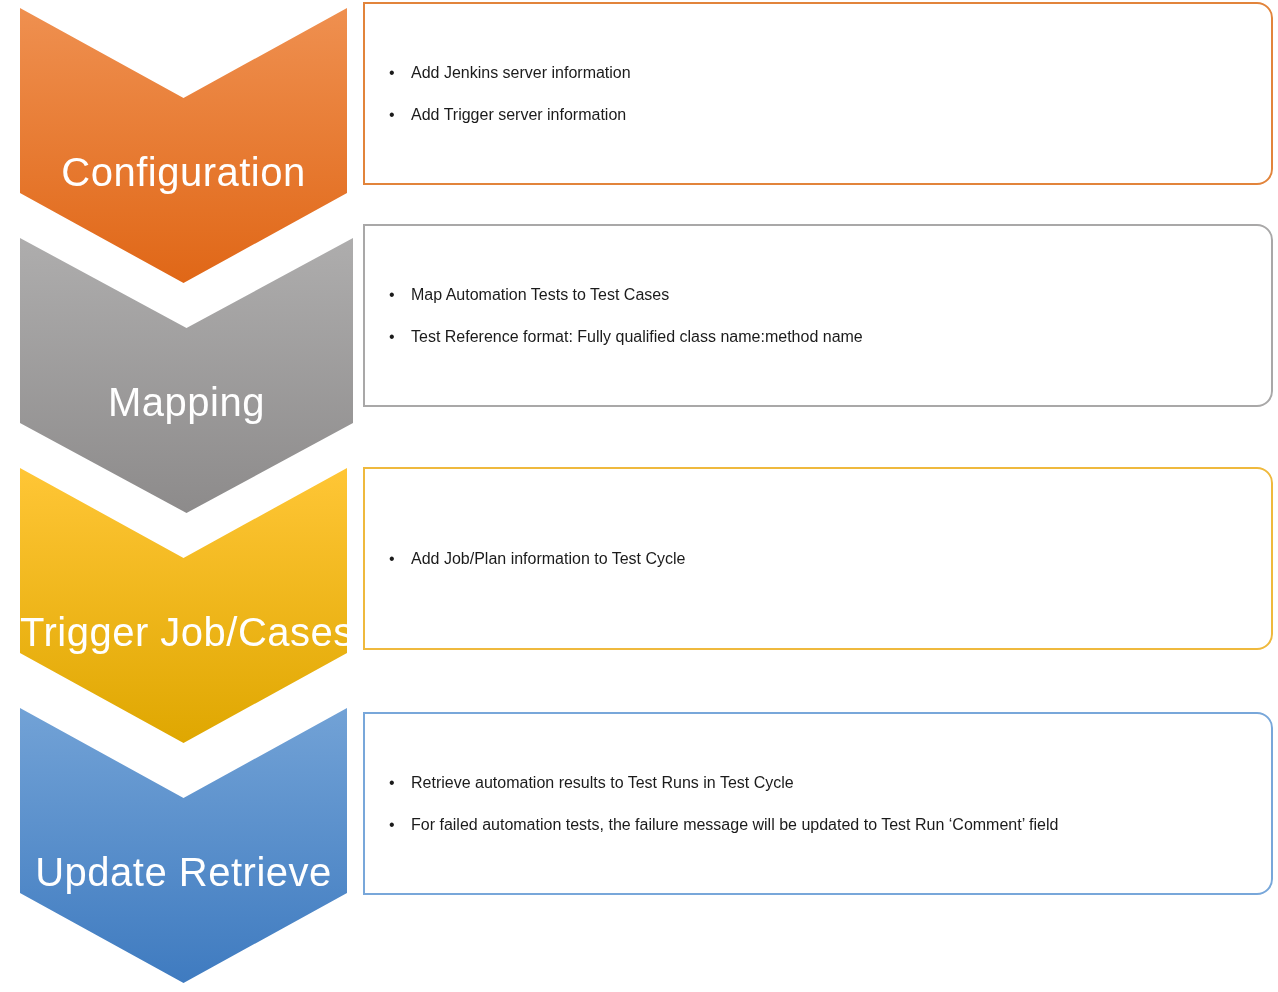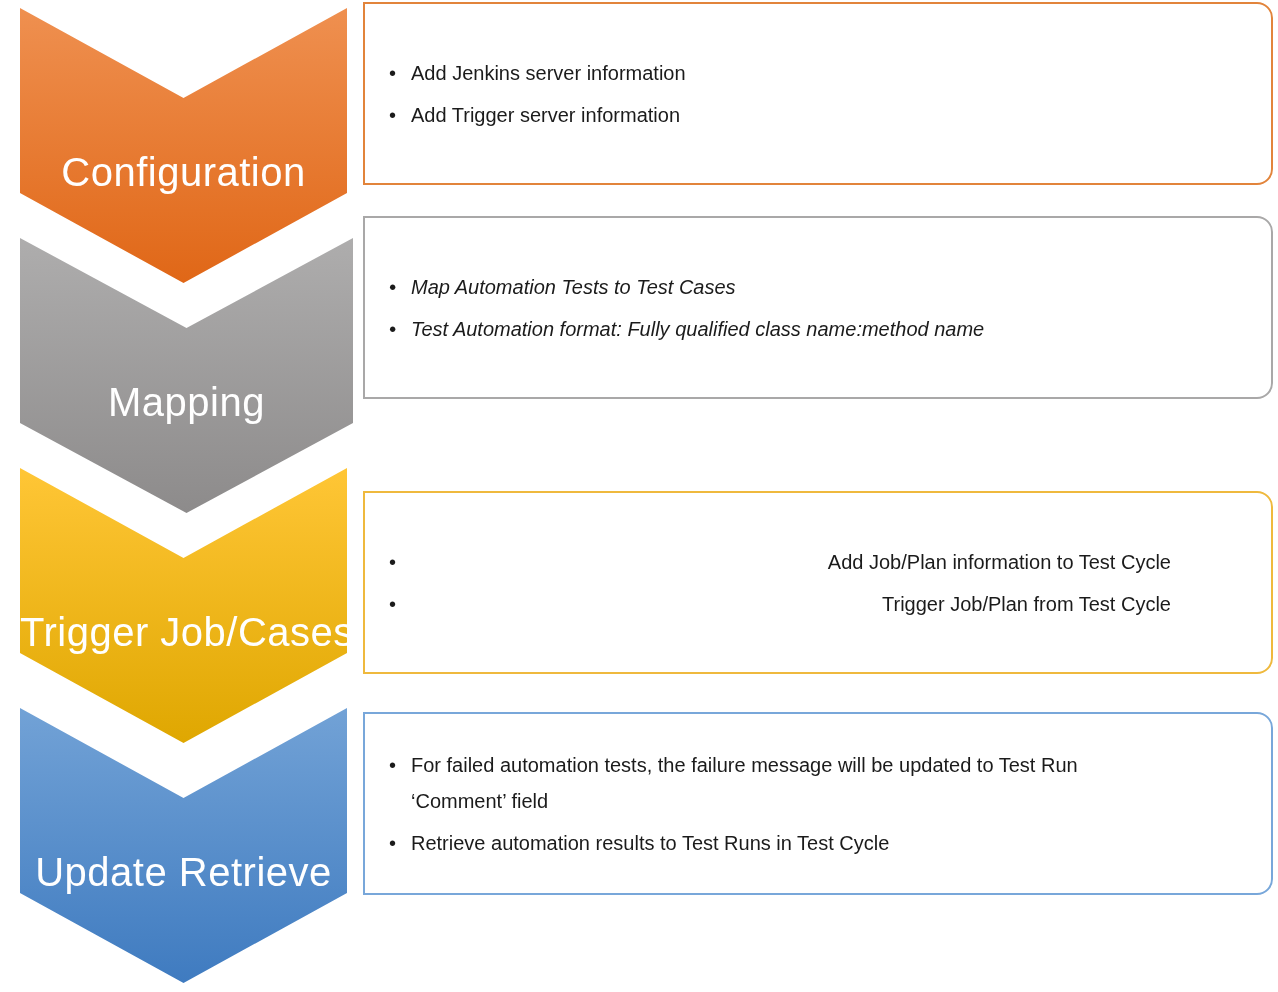--- a/index.html
+++ b/index.html
@@ -49,21 +49,21 @@
     flex-direction: column;
     justify-content: center;
     padding: 0 100px 0 24px;
     z-index: 1;
   }
   .bullet-item {
     display: flex;
     align-items: flex-start;
     margin: 3px 0;
     color: #1b1b1b;
-    font-size: 20px;
+    font-size: 16px;
     line-height: 36px;
   }
   .bullet-dot {
     flex: 0 0 14px;
     width: 14px;
     text-align: left;
     margin-right: 8px;
   }
   .bullet-dot::before {
     content: "\2022";
@@ -87,52 +87,48 @@
     </div>
     <div class="bullet-item">
       <span class="bullet-dot"></span>
       <span class="bullet-text">Add Trigger server information</span>
     </div>
   </div>
 
   <div class="chevron" style="top: 238px; padding-left: 6px; --g1: #AEADAD; --g2: #8D8B8B;">
     <div class="chevron-label">Mapping</div>
   </div>
-  <div class="textbox" style="top: 216px; font-style: italic; --bc: #A9A8A8;">
+  <div class="textbox" style="top: 224px; --bc: #A9A8A8;">
     <div class="bullet-item">
       <span class="bullet-dot"></span>
       <span class="bullet-text">Map Automation Tests to Test Cases</span>
     </div>
     <div class="bullet-item">
       <span class="bullet-dot"></span>
-      <span class="bullet-text">Test Automation format: Fully qualified class name:method name</span>
+      <span class="bullet-text">Test Reference format: Fully qualified class name:method name</span>
     </div>
   </div>
 
   <div class="chevron" style="top: 468px; --g1: #FFC636; --g2: #DFA701;">
     <div class="chevron-label">Trigger Job/Cases</div>
   </div>
-  <div class="textbox" style="top: 491px; text-align: right; --bc: #EFB93D;">
+  <div class="textbox" style="top: 467px; --bc: #EFB93D;">
     <div class="bullet-item">
       <span class="bullet-dot"></span>
       <span class="bullet-text">Add Job/Plan information to Test Cycle</span>
-    </div>
-    <div class="bullet-item">
-      <span class="bullet-dot"></span>
-      <span class="bullet-text">Trigger Job/Plan from Test Cycle</span>
     </div>
   </div>
 
   <div class="chevron" style="top: 708px; --g1: #72A2D6; --g2: #3F7BC0;">
     <div class="chevron-label">Update Retrieve</div>
   </div>
   <div class="textbox" style="top: 712px; --bc: #78A7DA;">
     <div class="bullet-item">
       <span class="bullet-dot"></span>
-      <span class="bullet-text">For failed automation tests, the failure message will be updated to Test Run ‘Comment’ field</span>
+      <span class="bullet-text">Retrieve automation results to Test Runs in Test Cycle</span>
     </div>
     <div class="bullet-item">
       <span class="bullet-dot"></span>
-      <span class="bullet-text">Retrieve automation results to Test Runs in Test Cycle</span>
+      <span class="bullet-text">For failed automation tests, the failure message will be updated to Test Run ‘Comment’ field</span>
     </div>
   </div>
 
 </div>
 
 </body></html>

